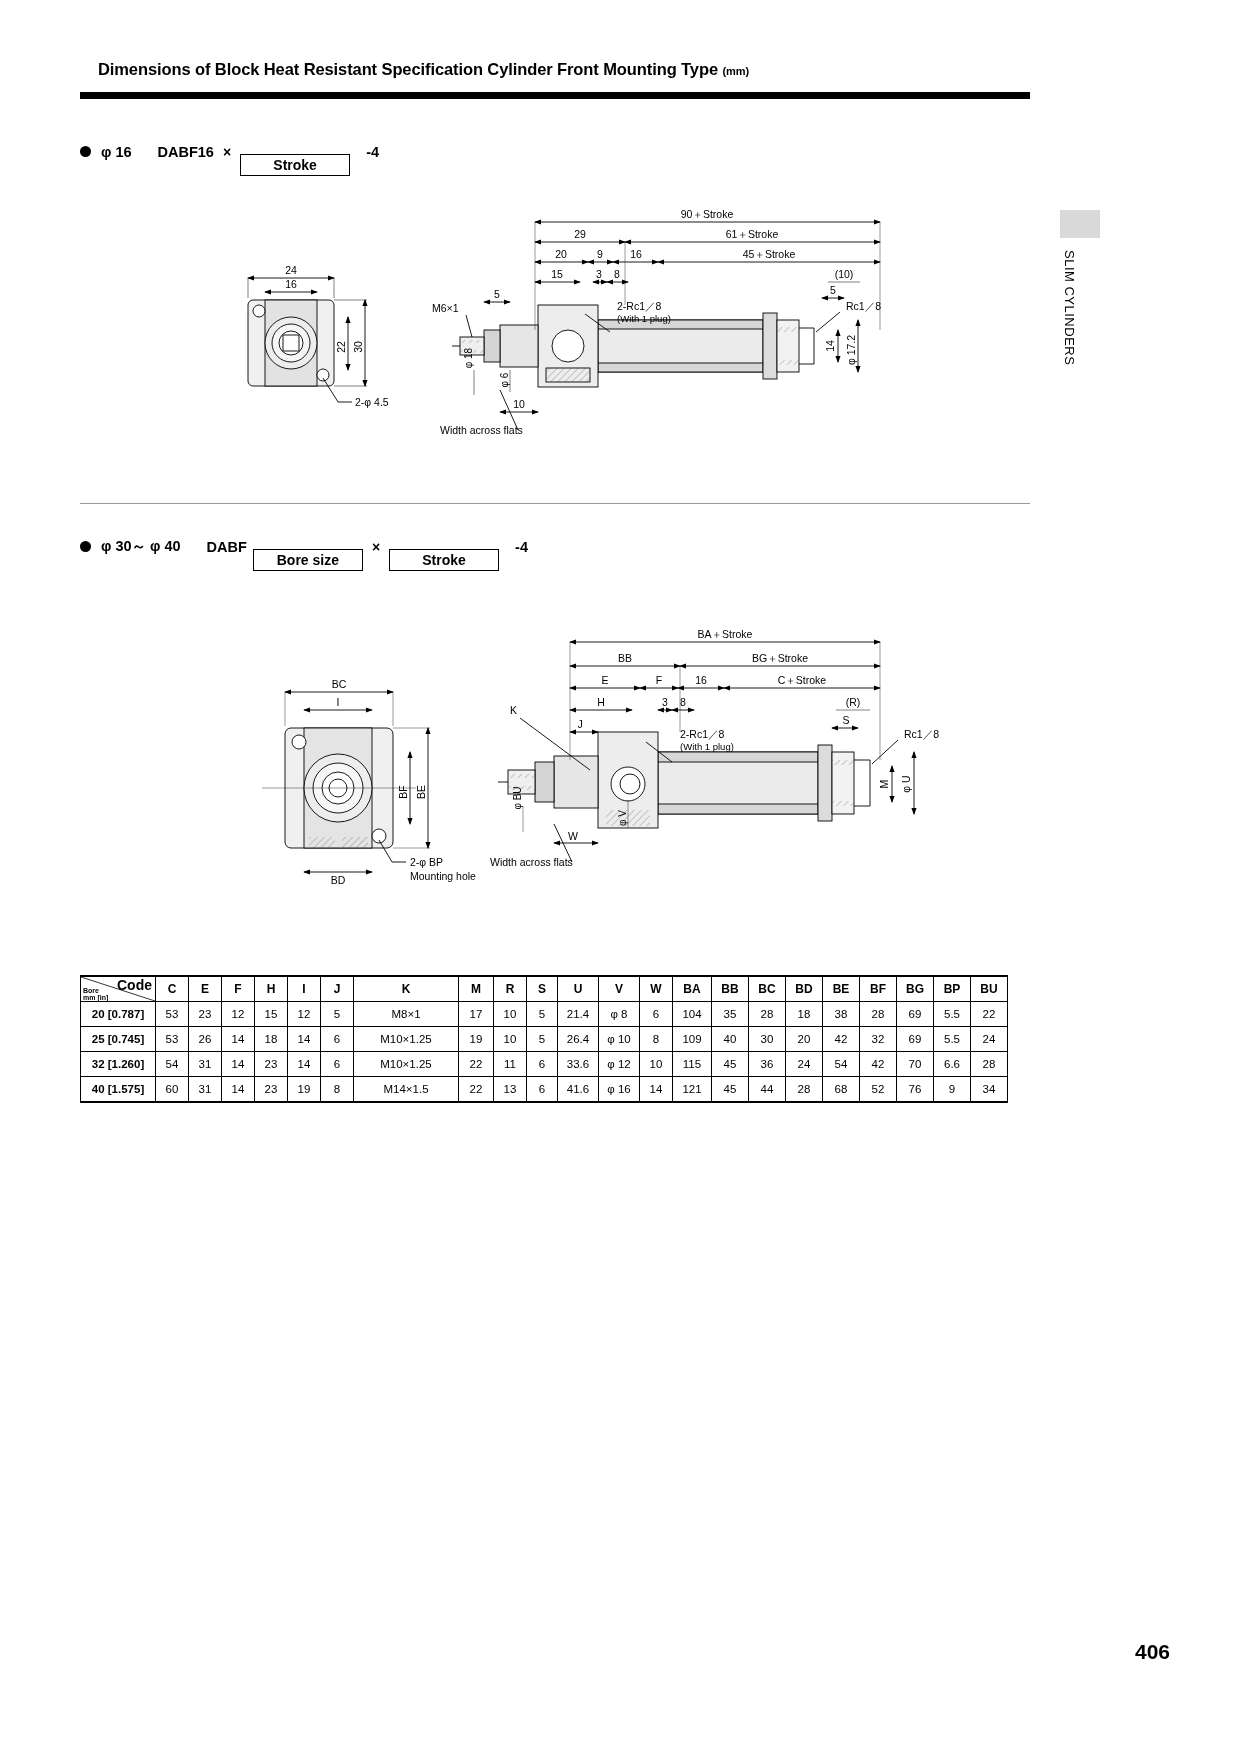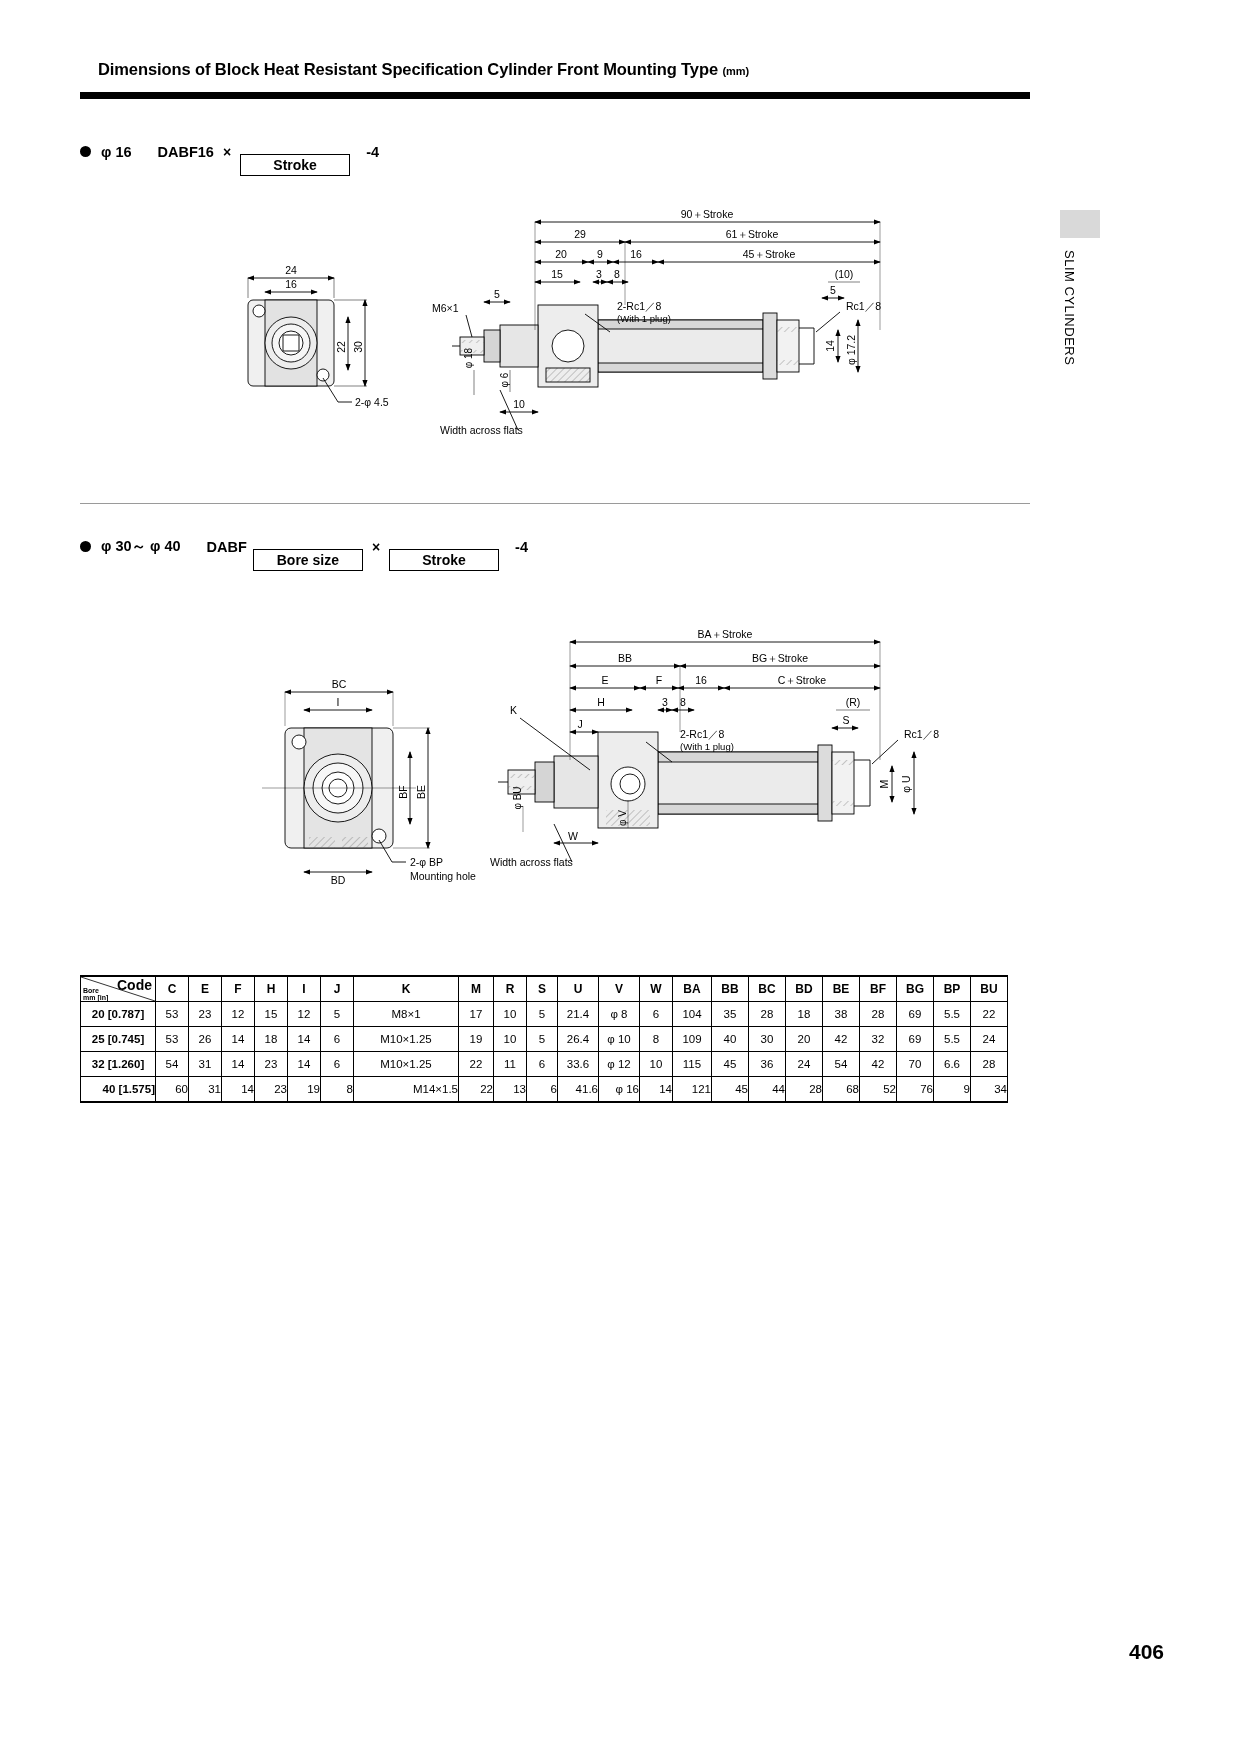--- a/index.html
+++ b/index.html
@@ -137,21 +137,20 @@
   .dim-table tbody td:first-child {
     font-weight: bold;
     font-size: 11.5px;
     width: 74px;
   }
   .dim-table .top-border-thick {
     border-top: 2px solid #000;
   }
   .dim-table .bottom-border-thick {
     border-bottom: 2px solid #000;
-    text-align: right;
   }
   .corner-cell {
     position: relative;
     width: 74px;
     height: 24px;
     overflow: hidden;
   }
   .corner-cell .diag {
     position: absolute;
     left: 0; top: 0;
@@ -170,21 +169,21 @@
     bottom: 0px;
     font-size: 7px;
     font-weight: bold;
     line-height: 7px;
     text-align: left;
   }
 
   
   .page-number {
     position: absolute;
-    right: 76px;
+    right: 70px;
     top: 1640px;
     font-size: 21px;
     font-weight: bold;
   }
 </style>
 </head>
 <body>
 
 <div class="page">
 

